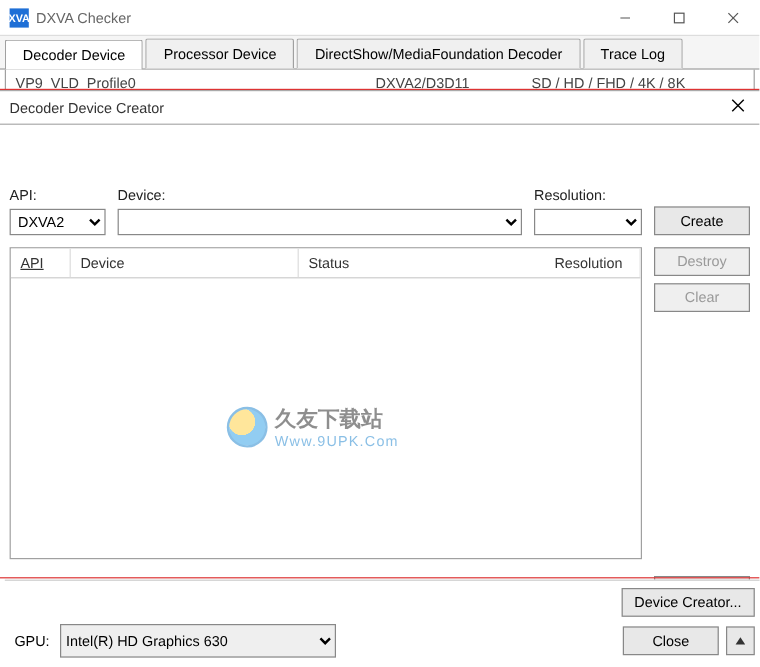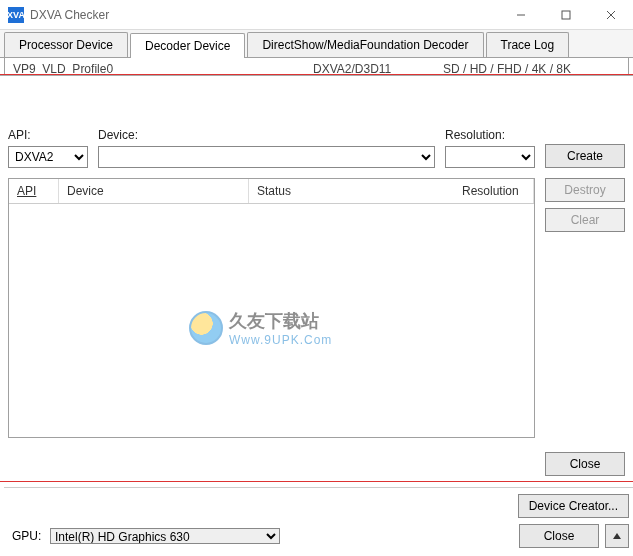--- a/index.html
+++ b/index.html
@@ -45,21 +45,21 @@
   .grid-head .gh { padding: 5px 8px; border-right: 1px solid #ddd; color: #333; }
   .side-btns { display: flex; flex-direction: column; gap: 6px; width: 80px; }
 
   .dialog-footer { display: flex; justify-content: flex-end; padding: 8px 8px 10px 8px; border-top: 0px solid #aaa; }
 
   
   .bottom-area { position: absolute; left: 4px; bottom: 0; width: 633px; padding: 6px 8px 8px 8px; background: #fff; border-top: 1px solid #ccc; }
   .bottom-row1 { display: flex; justify-content: flex-end; margin-bottom: 6px; }
   .bottom-row2 { display: flex; align-items: center; gap: 6px; }
   .bottom-row2 .gpu-label { width: 32px; }
-  .bottom-row2 select { flex: 1; height: 16px; border: 1px solid #888; max-width: 300px; }
+  .bottom-row2 select { flex: 1; height: 28px; border: 1px solid #888; max-width: 300px; }
   .spacer { flex: 1; }
   .square-btn { width: 24px; height: 24px; border: 1px solid #888; background: #e8e8e8; display:flex; align-items:center; justify-content:center; }
 
   
   .watermark { position: absolute; left: 180px; top: 130px; opacity: 0.55; display:flex; align-items:center; gap:6px; pointer-events:none; }
   .watermark .logo { width: 34px; height: 34px; border-radius: 50%; background: radial-gradient(circle at 35% 35%, #ffd24a 0 40%, #3aa6e8 41% 100%); border: 2px solid #2b8bd1;}
   .watermark .txt1 { font-size: 18px; font-weight: bold; color: #333; }
   .watermark .txt2 { font-size: 12px; color: #2b8bd1; letter-spacing: 1px; }
 
   
@@ -85,37 +85,44 @@
     <div class="win-btn">
         <svg viewBox="0 0 10 10">
           <line x1="1" y1="1" x2="9" y2="9" stroke="#555" stroke-width="1"></line>
           <line x1="9" y1="1" x2="1" y2="9" stroke="#555" stroke-width="1"></line>
         </svg>
       </div>
   </div>
 </div>
 
 <div class="tabs">
+  <div class="tab active">Decoder Device</div>
   <div class="tab">Processor Device</div>
-  <div class="tab active">Decoder Device</div>
   <div class="tab">DirectShow/MediaFoundation Decoder</div>
   <div class="tab">Trace Log</div>
 </div>
 
 <div class="tab-content">
   <div class="peek-row">
     <span class="col1">VP9_VLD_Profile0</span>
     <span class="col2">DXVA2/D3D11</span>
     <span class="col3">SD / HD / FHD / 4K / 8K</span>
   </div>
 </div>
 
 <div class="redline" style="top:74px;"></div>
 
 <div class="dialog">
+  <div class="dialog-title">
+    <span class="txt">Decoder Device Creator</span>
+    <span class="close-x"><svg width="12" height="12" viewBox="0 0 10 10">
+          <line x1="1" y1="1" x2="9" y2="9" stroke="#000" stroke-width="1"></line>
+          <line x1="9" y1="1" x2="1" y2="9" stroke="#000" stroke-width="1"></line>
+        </svg></span>
+  </div>
 
   <div class="dialog-body">
     <div class="form-row">
       <div class="form-col" style="width:80px;margin-top:42px;">
         <label>API:</label>
         <select class="combo">
           <option>DXVA2</option>
         </select>
       </div>
       <div class="form-col" style="flex:1;">

